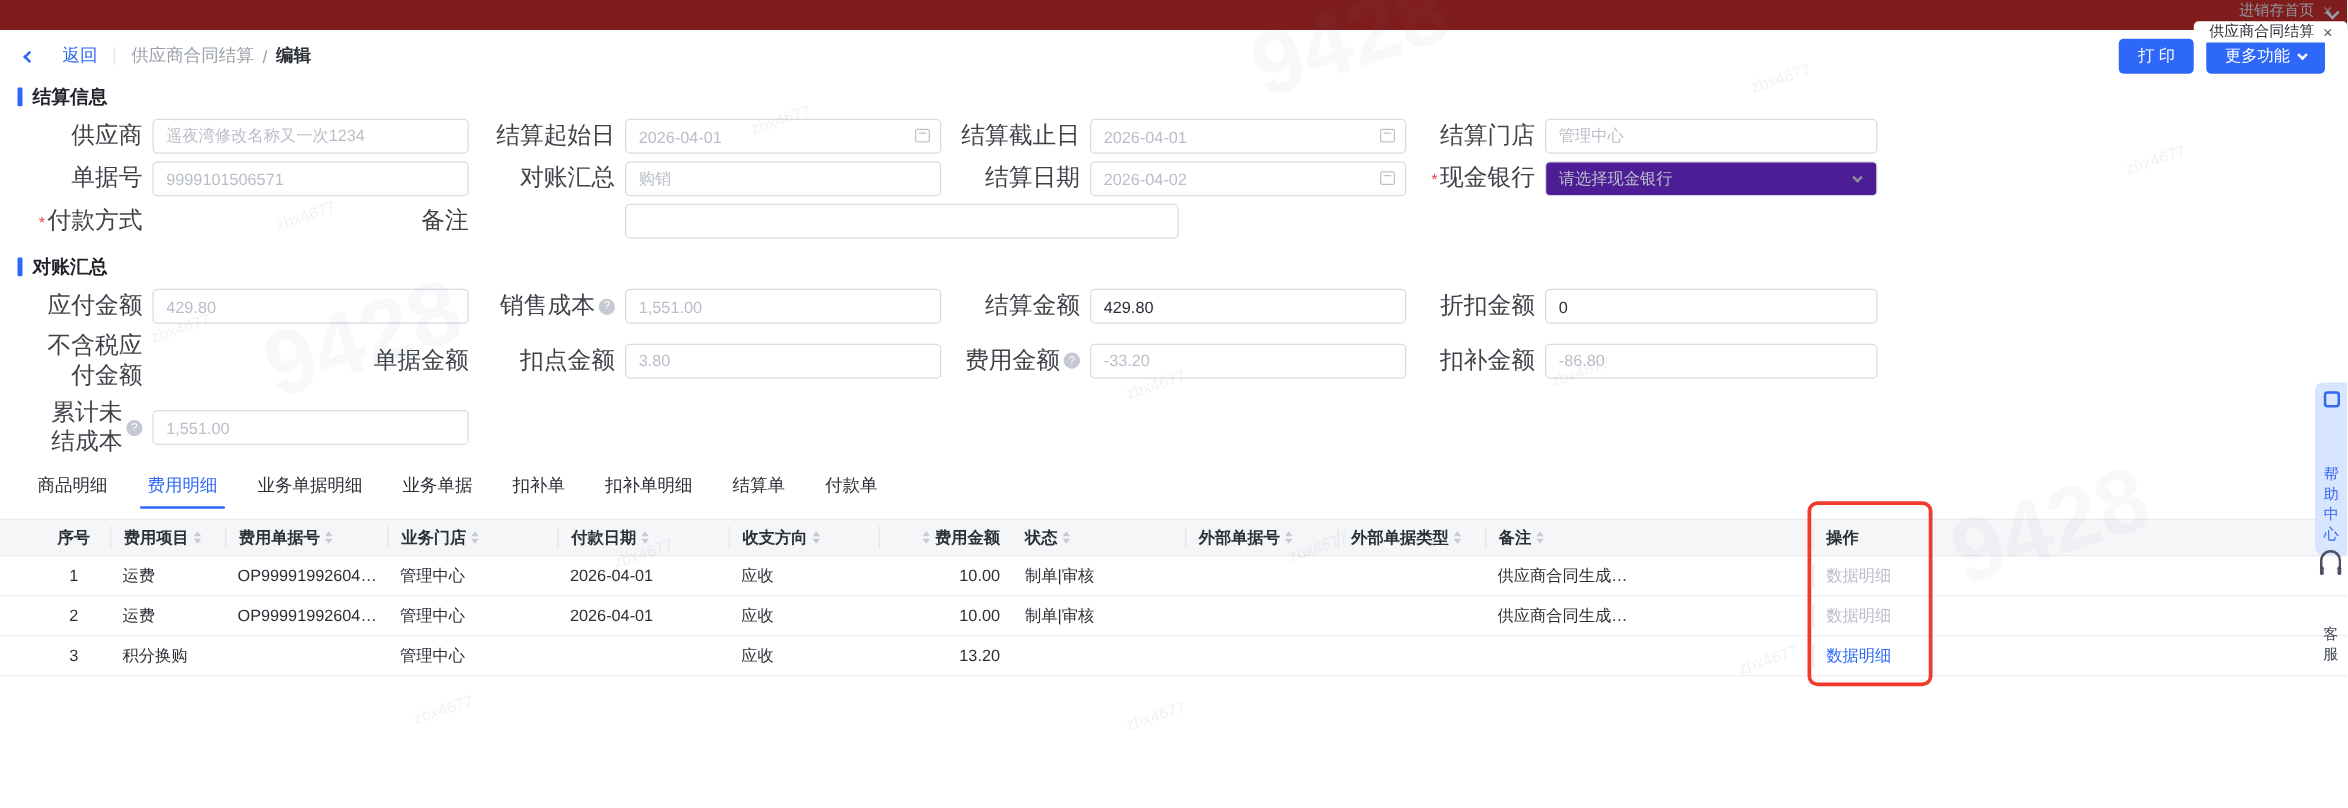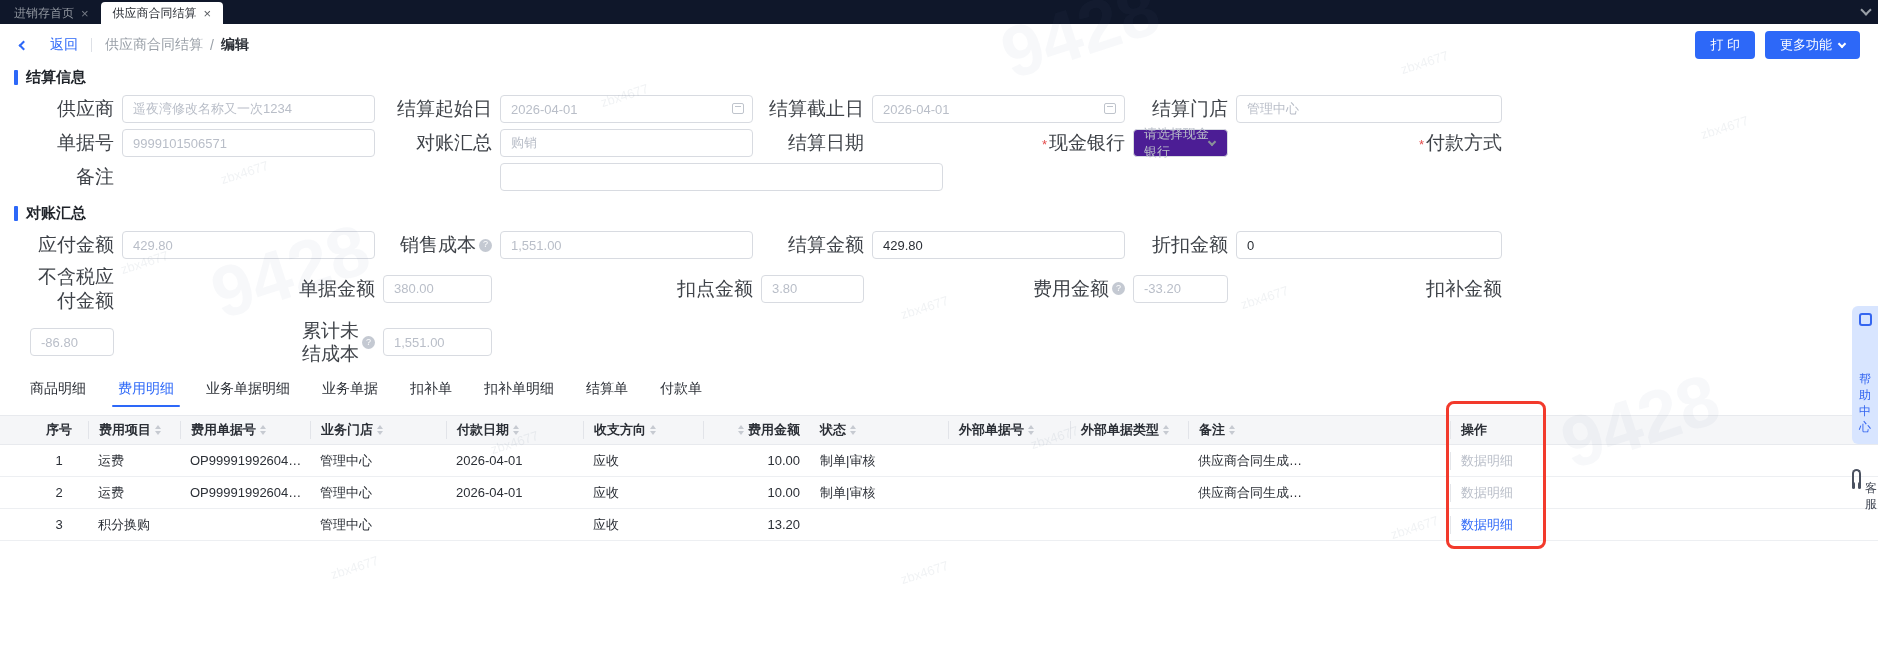--- a/index.html
+++ b/index.html
@@ -1,21 +1,21 @@
 <!DOCTYPE html>
 <html><head>
 <meta charset="utf-8">
 <style>
   * { margin:0; padding:0; box-sizing:border-box; }
   html,body { background:#fff; }
   body { font-family:"Liberation Sans","DejaVu Sans",sans-serif; }
   .screen { position:relative; width:1878px; height:646px; background:#fff; overflow:hidden; }
 
   
-  .tabbar { position:relative; height:24px; background:#0f172a; display:flex; align-items:flex-end; padding-left:2px; }
+  .tabbar { position:relative; height:24px; background:#7f1d1d; display:flex; align-items:flex-end; padding-left:2px;flex-direction:column; }
   .wtab { height:22px; display:flex; align-items:center; gap:7px; padding:0 12px; font-size:12px; cursor:pointer; }
   .wtab.inactive { color:#8f959e; }
   .wtab.active { background:#fff; color:#2b2f36; border-radius:4px 4px 0 0; }
   .tab-close { font-size:13px; line-height:1; color:inherit; opacity:.8; }
   .bar-chev { position:absolute; right:8px; top:6px; width:8px; height:8px; border-right:2px solid #9aa0a8; border-bottom:2px solid #9aa0a8; transform:rotate(45deg); cursor:pointer; }
 
   
   .toolbar { display:flex; align-items:center; height:36px; margin-top:3px; padding:0 18px 0 20px; }
   .back { display:flex; align-items:center; gap:23px; color:#2d68f8; font-size:14px; cursor:pointer; }
   .chl { width:7px; height:7px; border-left:2px solid #2d68f8; border-bottom:2px solid #2d68f8; transform:rotate(45deg); }
@@ -71,21 +71,21 @@
   .sort .dn { border-top:4px solid #c6cad1; }
   .action { cursor:pointer; }
   .action[data-variant="muted"] { color:#b9bec8; }
   .action[data-variant="link"]  { color:#2d68f8; }
   .redbox { position:absolute; left:1446px; top:-14px; width:100px; height:148px; border:3px solid #f23a2c; border-radius:8px; pointer-events:none; z-index:6; }
 
   
   .help-tab { position:absolute; right:0; top:306px; width:26px; padding:7px 0 9px; background:#d8e5ff; border-radius:6px 0 0 6px; display:flex; flex-direction:column; align-items:center; gap:5px; color:#3566f0; cursor:pointer; z-index:4; }
   .help-icon { width:13px; height:13px; border:2px solid #3566f0; border-radius:3px; }
   .vtext { width:14px; font-size:12px; line-height:16px; word-break:break-all; text-align:center;margin-top:40px; }
-  .svc { position:absolute; right:1px; top:440px; width:25px; display:flex; align-items:center; gap:4px; color:#3f4552; cursor:pointer; z-index:4; }
+  .svc { position:absolute; right:1px; top:440px; width:25px; display:flex; flex-direction:column; align-items:center; gap:4px; color:#3f4552; cursor:pointer; z-index:4; }
   .svc-icon { position:relative; width:17px; height:15px; border:2px solid #4a5160; border-bottom:none; border-radius:9px 9px 0 0; }
   .svc-icon::before, .svc-icon::after { content:""; position:absolute; bottom:-5px; width:3px; height:7px; background:#4a5160; border-radius:2px; }
   .svc-icon::before { left:-2px; } .svc-icon::after { right:-2px; }
 
   
   .wm { position:absolute; color:rgba(70,85,110,.08); font-size:13px; transform:rotate(-18deg); pointer-events:none; user-select:none; z-index:1; }
   .wm-big { position:absolute; color:rgba(90,110,150,.05); font-size:72px; font-weight:700; transform:rotate(-18deg); pointer-events:none; user-select:none; z-index:1; }
 </style>
 </head>
 <body>
@@ -165,20 +165,24 @@
     </div>
     <div class="flabel">
         <span>对账汇总</span>
       </div>
     <div class="fctrl">
       <input class="fin ro" readonly="" value="购销" style="">
     </div>
     <div class="flabel">
         <span>结算日期</span>
       </div>
+    <div class="fctrl date">
+      <input class="fin ro" readonly="" value="2026-04-02" style="">
+      <span class="cal"></span>
+    </div>
     <div class="flabel">
         <span class="req"></span>
         <span>现金银行</span>
       </div>
     <div class="fctrl sel">
       <span class="ph">请选择现金银行</span>
       <span class="chs"></span>
     </div>
 
     <div class="flabel">
@@ -225,23 +229,20 @@
     <div class="fctrl">
       <input class="fin" value="0" style="">
     </div>
 
     <div class="flabel">
         <span>不含税应付金额</span>
       </div>
     <div class="flabel">
         <span>单据金额</span>
       </div>
-    <div class="fctrl">
-      <input class="fin ro" readonly="" value="380.00" style="">
-    </div>
     <div class="flabel">
         <span>扣点金额</span>
       </div>
     <div class="fctrl">
       <input class="fin ro" readonly="" value="3.80" style="">
     </div>
     <div class="flabel">
         <span>费用金额</span>
         <span class="qi"></span>
       </div>

